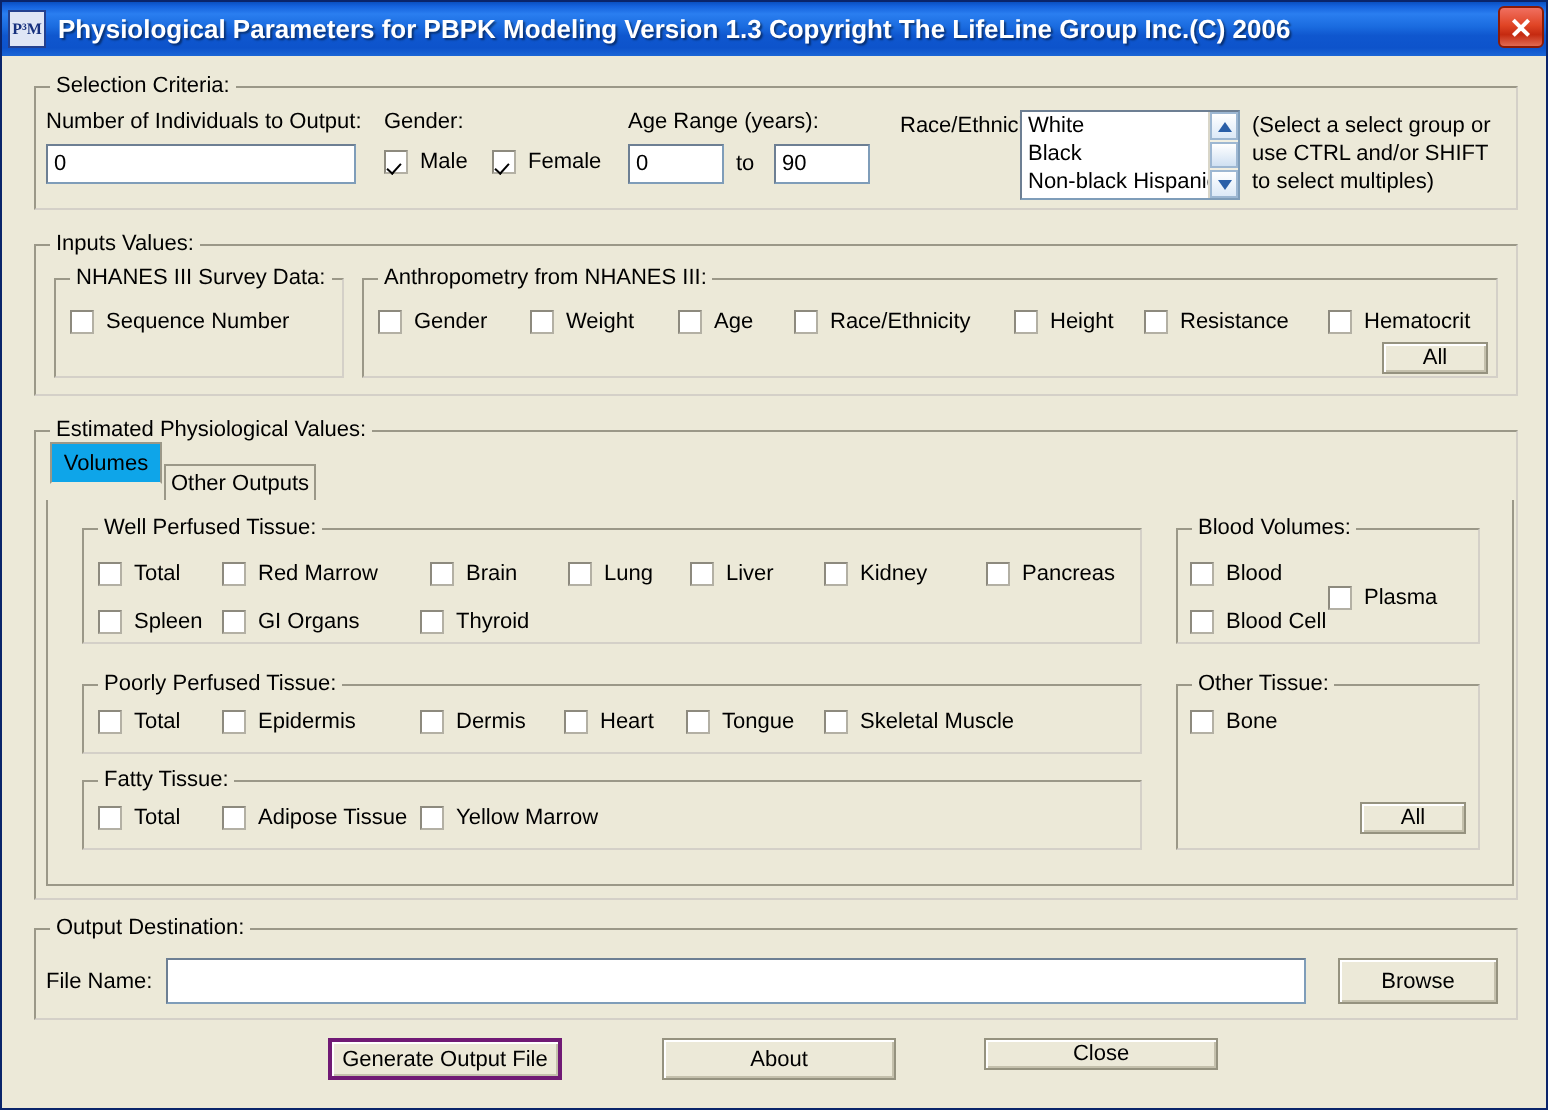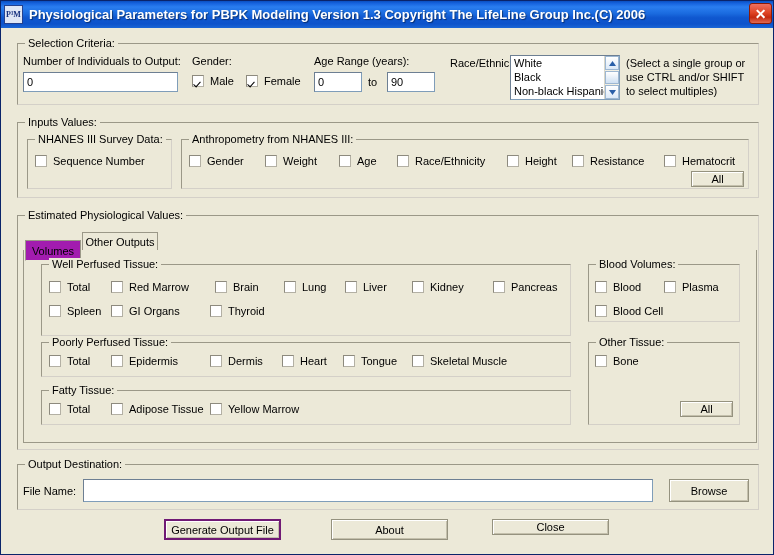--- a/index.html
+++ b/index.html
@@ -223,25 +223,25 @@
   .tab {
     position: absolute;
     font-size: 11px;
     color: #000;
     display: flex;
     align-items: center;
     justify-content: center;
     box-sizing: border-box;
   }
   .tab.active {
-    background: #a21caf;
+    background: #0ea5e9;
     border: 1px solid #9b9888;
     border-bottom: 1px solid #ECE9D8;
     height: 21px;
-    top: 239px;
+    top: 220px;
     z-index: 3;
   }
   .tab.inactive {
     background: #ECE9D8;
     border: 1px solid #9b9888;
     border-bottom: 1px solid #9b9888;
     height: 19px;
     top: 231px;
     z-index: 1;
   }
@@ -311,21 +311,21 @@
       </div>
       <div id="sb-thumb"></div>
       <div class="sb-arrow" style="bottom:0;">
         <svg width="7" height="5" viewBox="0 0 7 5">
             <polygon points="0,0 7,0 3.5,5" fill="#2a5fa8"></polygon>
           </svg>
       </div>
     </div>
   </div>
 
-  <div class="lbl" style="left:625px; top:56px;">(Select a single group or</div>
+  <div class="lbl" style="left:625px; top:56px;">(Select a select group or</div>
   <div class="lbl" style="left:625px; top:70px;">use CTRL and/or SHIFT</div>
   <div class="lbl" style="left:625px; top:84px;">to select multiples)</div>
 
   <div class="group" style="left:16px; top:121px; width:742px; height:76px;">
     <div class="legend">Inputs Values:</div>
   </div>
 
   <div class="group" style="left:26px; top:138px; width:145px; height:50px;">
     <div class="legend">NHANES III Survey Data:</div>
   </div>
@@ -371,21 +371,21 @@
 
   <div class="group" style="left:16px; top:214px; width:742px; height:235px;">
     <div class="legend">Estimated Physiological Values:</div>
   </div>
 
   <div class="tab active" style="left:24px; width:56px;">Volumes</div>
   <div class="tab inactive" style="left:81px; width:76px;">Other Outputs</div>
   <div id="tab-topline"></div>
   <div id="tab-panel"></div>
 
-  <div class="group" style="left:40px; top:263px; width:530px; height:72px; z-index:4;">
+  <div class="group" style="left:40px; top:263px; width:530px; height:58px; z-index:4;">
     <div class="legend">Well Perfused Tissue:</div>
   </div>
   <div style="position:absolute; z-index:5; left:0; top:0;">
     <div class="cb" style="left:48px; top:280px;">
       <span class="box"></span>
       <span class="cbl">Total</span>
     </div>
     <div class="cb" style="left:110px; top:280px;">
       <span class="box"></span>
       <span class="cbl">Red Marrow</span>
@@ -474,21 +474,21 @@
   </div>
 
   <div class="group" style="left:587px; top:263px; width:152px; height:58px; z-index:4;">
     <div class="legend">Blood Volumes:</div>
   </div>
   <div style="position:absolute; z-index:5; left:0; top:0;">
     <div class="cb" style="left:594px; top:280px;">
       <span class="box"></span>
       <span class="cbl">Blood</span>
     </div>
-    <div class="cb" style="left:663px; top:280px;">
+    <div class="cb" style="left:663px; top:292px;">
       <span class="box"></span>
       <span class="cbl">Plasma</span>
     </div>
     <div class="cb" style="left:594px; top:304px;">
       <span class="box"></span>
       <span class="cbl">Blood Cell</span>
     </div>
   </div>
 
   <div class="group" style="left:587px; top:341px; width:152px; height:83px; z-index:4;">

